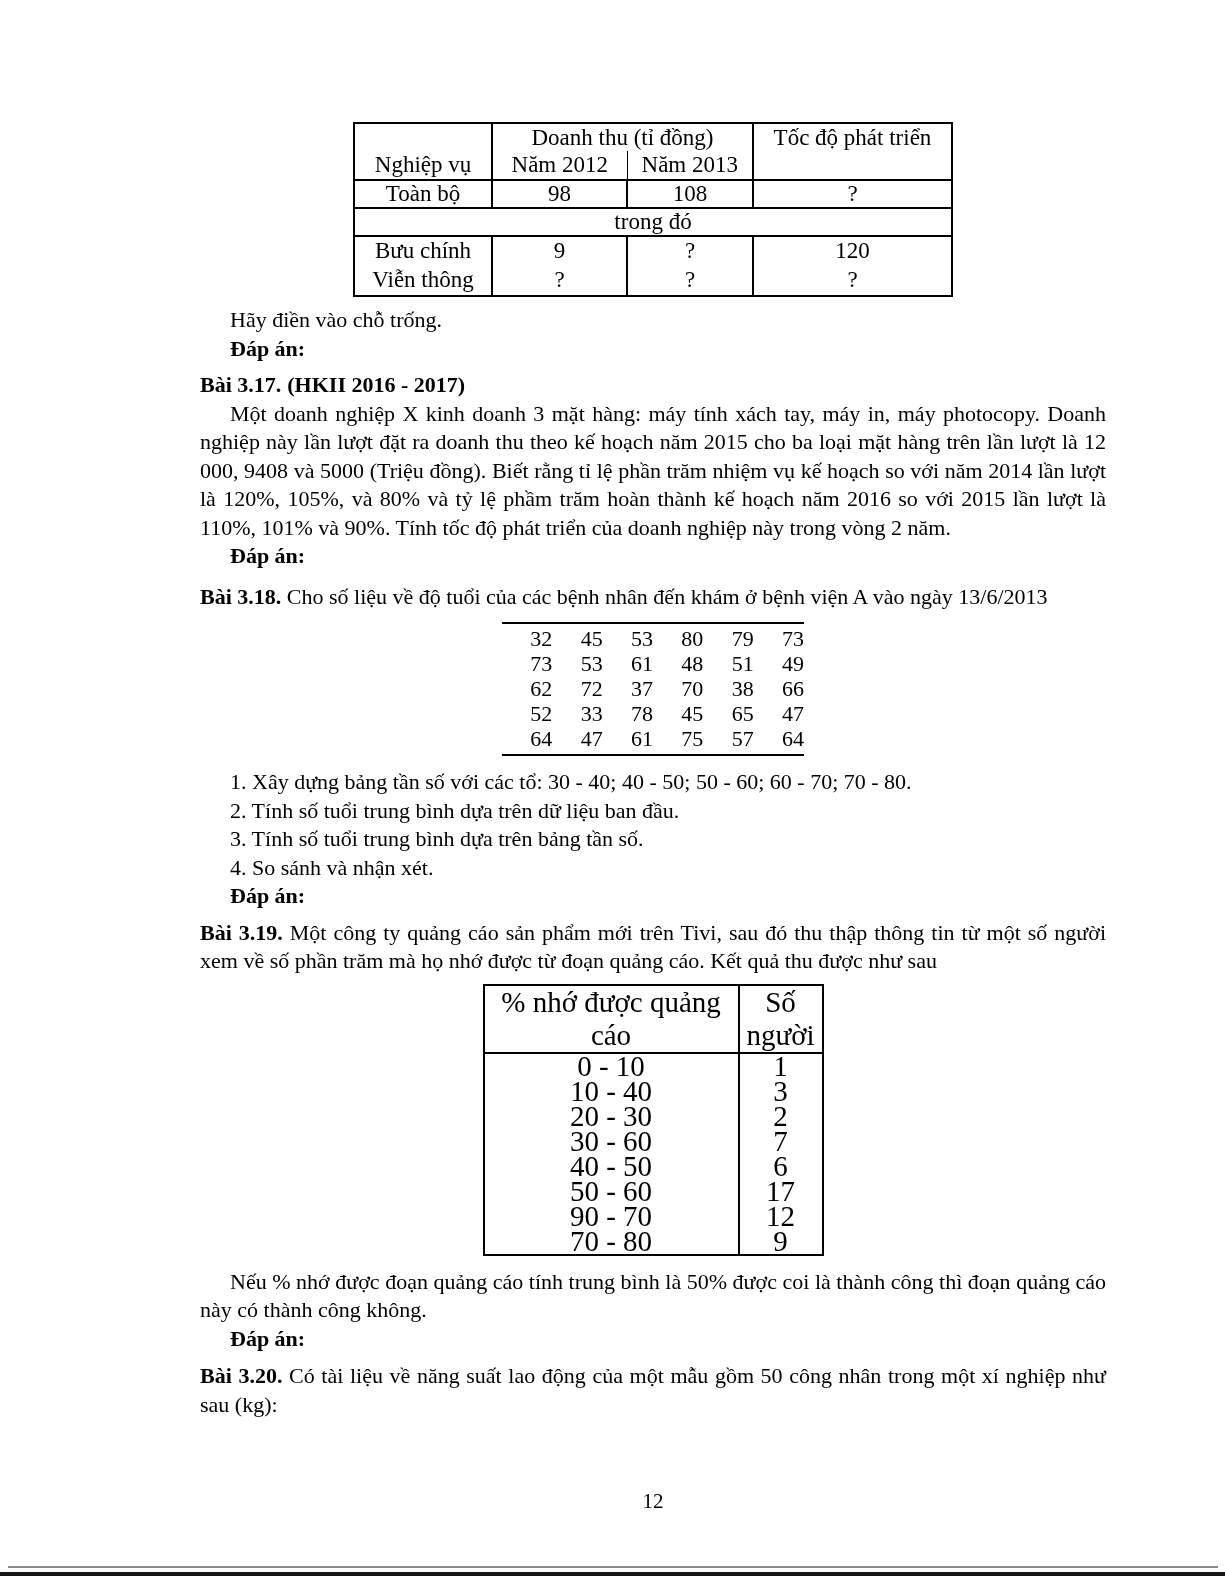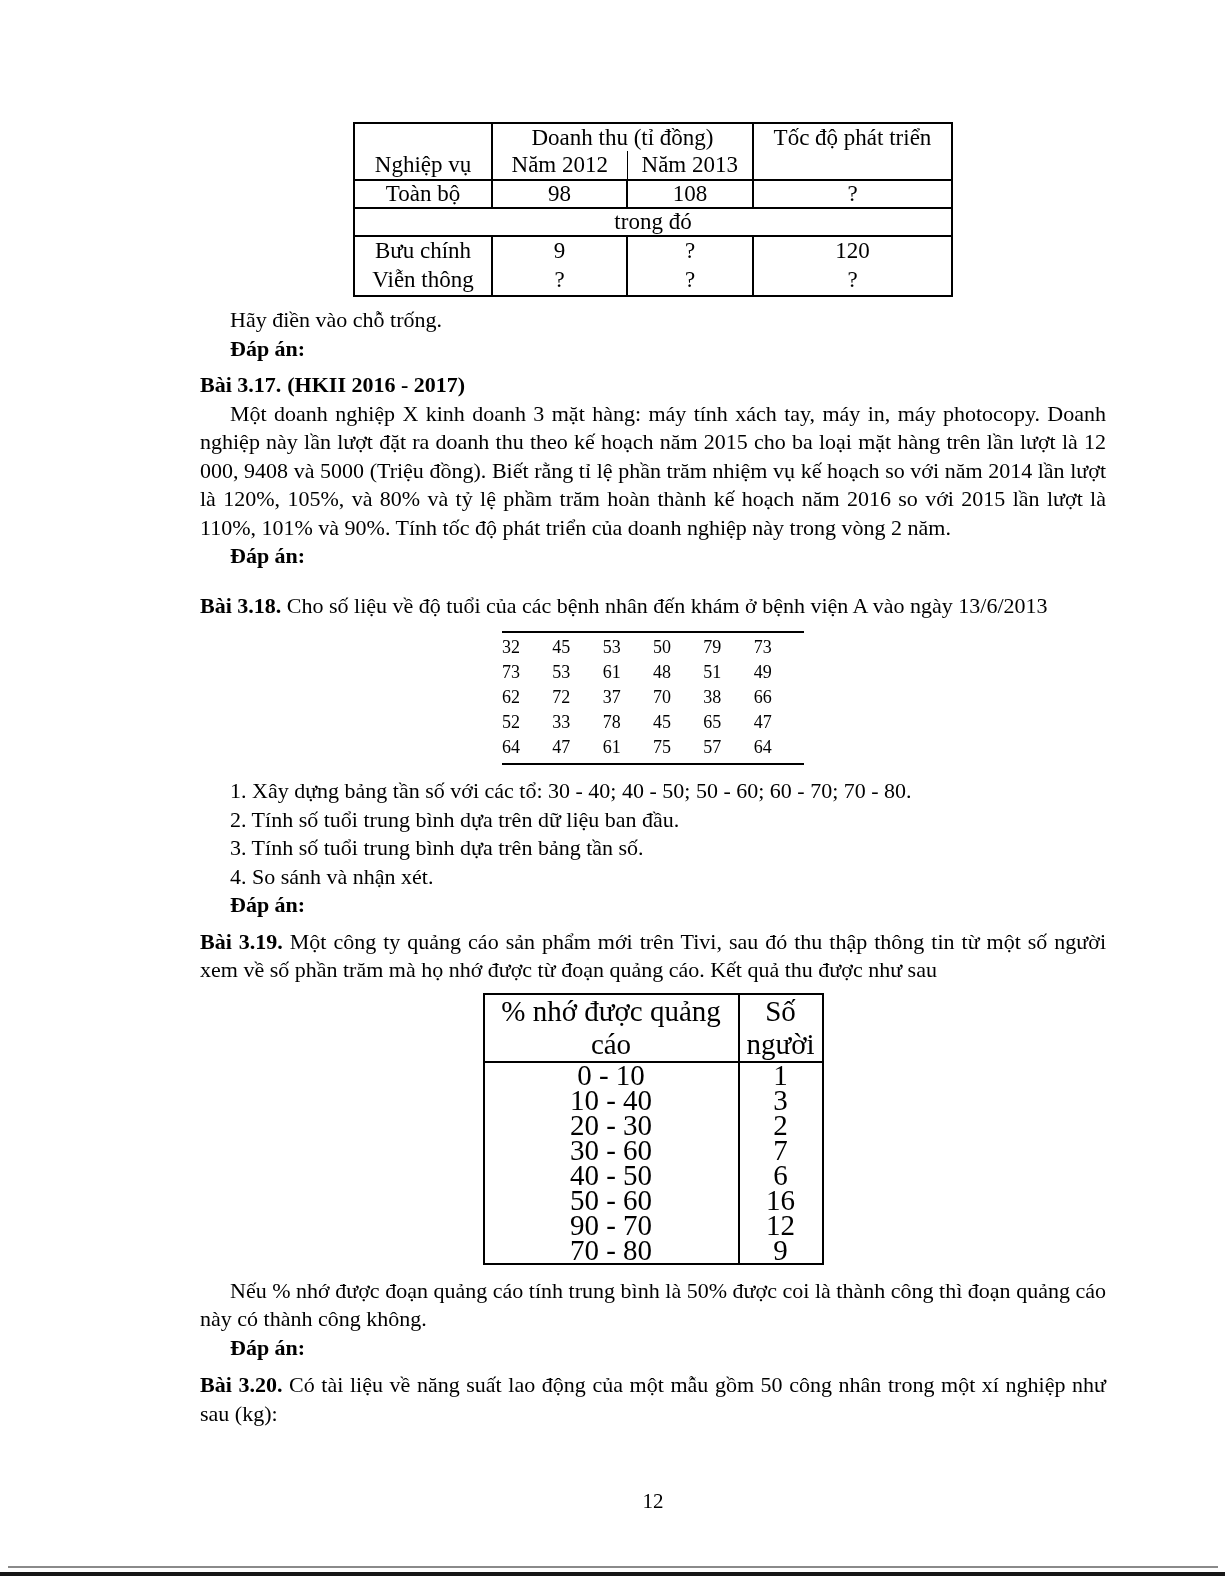--- a/index.html
+++ b/index.html
@@ -26,34 +26,34 @@
   table.t1 tr.rA td { height:27px; }
   table.t1 tr.rB td { height:28px; }
   table.t1 tr.rTotal td { height:25px; }
   table.t1 tr.rSpan td { height:25px; }
   table.t1 tr.rPost td { height:28px; }
   table.t1 tr.rTel td { height:30px; }
 
   
   .grid318 { width:302px; margin:11px auto 0; border-top:2px solid #000; border-bottom:2px solid #000; padding:2px 0 3px; }
   .grid-row { display:flex; }
-  .grid-cell { flex:1; text-align:left; line-height:25px; font-size:18px; }
+  .grid-cell { flex:1; text-align:right; line-height:25px; font-size:22px; }
 
   
   table.t319 { border-collapse:collapse; margin:8px auto 0; border:2px solid #000; font-size:29px; }
   table.t319 td { text-align:center; padding:0; }
   table.t319 td:first-child { width:253px; border-right:2px solid #000; }
   table.t319 td:last-child { width:82px; }
   table.t319 thead td { border-bottom:2px solid #000; height:30px; }
   table.t319 tbody td { height:25px; line-height:25px; }
 
   
   .m-fill { margin-top:9px; }
   .m-h317 { margin-top:8px; }
-  .m-318 { margin-top:21px; }
+  .m-318 { margin-top:12px; }
   .m-list { margin-top:12px; }
   .m-319 { margin-top:8px; }
   .m-outro { margin-top:12px; }
   .m-320 { margin-top:9px; }
   .tag-gap { margin-left:6px; }
 
   
   .pagenum { position:absolute; top:1489px; left:200px; width:906px; text-align:center; font-size:21px; }
   .rule-gray { position:absolute; top:1566px; left:8px; width:1210px; height:2px; background:#8a8a8a; }
   .rule-black { position:absolute; top:1572px; left:0; width:1225px; height:4px; background:#161616; }
@@ -112,21 +112,21 @@
     <p class="para indent">Một doanh nghiệp X kinh doanh 3 mặt hàng: máy tính xách tay, máy in, máy photocopy. Doanh nghiệp này lần lượt đặt ra doanh thu theo kế hoạch năm 2015 cho ba loại mặt hàng trên lần lượt là 12 000, 9408 và 5000 (Triệu đồng). Biết rằng tỉ lệ phần trăm nhiệm vụ kế hoạch so với năm 2014 lần lượt là 120%, 105%, và 80% và tỷ lệ phầm trăm hoàn thành kế hoạch năm 2016 so với 2015 lần lượt là 110%, 101% và 90%. Tính tốc độ phát triển của doanh nghiệp này trong vòng 2 năm.</p>
     <p class="line indent b">Đáp án:</p>
 
     <p class="para m-318"><span class="b">Bài 3.18.</span> <span>Cho số liệu về độ tuổi của các bệnh nhân đến khám ở bệnh viện A vào ngày 13/6/2013</span></p>
 
     <div class="grid318">
         <div class="grid-row">
           <div class="grid-cell">32</div>
           <div class="grid-cell">45</div>
           <div class="grid-cell">53</div>
-          <div class="grid-cell">50</div>
+          <div class="grid-cell">80</div>
           <div class="grid-cell">79</div>
           <div class="grid-cell">73</div>
         </div>
         <div class="grid-row">
           <div class="grid-cell">73</div>
           <div class="grid-cell">53</div>
           <div class="grid-cell">61</div>
           <div class="grid-cell">48</div>
           <div class="grid-cell">51</div>
           <div class="grid-cell">49</div>
@@ -190,21 +190,21 @@
           <tr>
             <td>30 - 60</td>
             <td>7</td>
           </tr>
           <tr>
             <td>40 - 50</td>
             <td>6</td>
           </tr>
           <tr>
             <td>50 - 60</td>
-            <td>16</td>
+            <td>17</td>
           </tr>
           <tr>
             <td>90 - 70</td>
             <td>12</td>
           </tr>
           <tr>
             <td>70 - 80</td>
             <td>9</td>
           </tr>
         </tbody>

